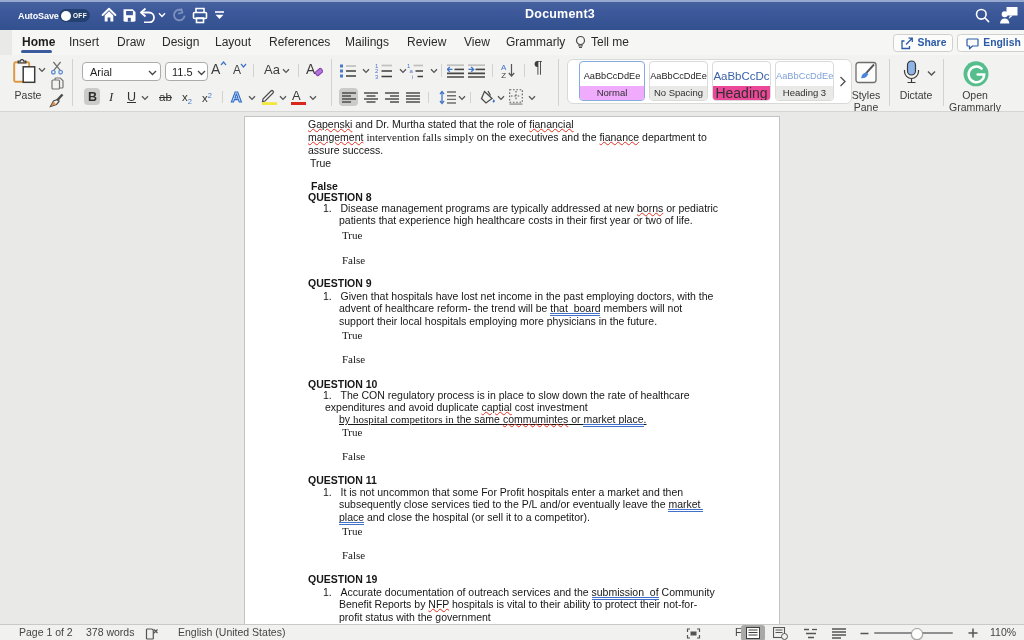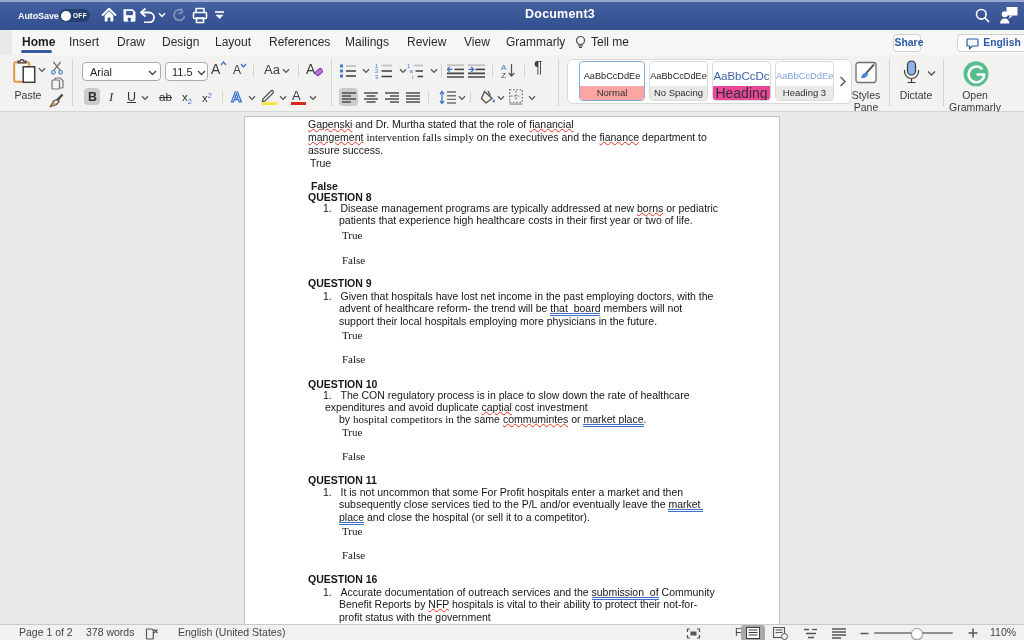--- a/index.html
+++ b/index.html
@@ -107,21 +107,21 @@
     <div class="tab" style="left:257px;">References</div>
     <div class="tab" style="left:333px;">Mailings</div>
     <div class="tab" style="left:395px;">Review</div>
     <div class="tab" style="left:452px;">View</div>
     <div class="tab" style="left:494px;">Grammarly</div>
     <div class="tab" style="left:579px;">Tell me</div>
     <svg class="abs" style="left:562px;top:5px;" width="13" height="16" viewBox="0 0 13 16">
       <circle cx="6.5" cy="5.5" r="4" fill="none" stroke="#4c4c4c" stroke-width="1.2"></circle>
       <path d="M5 9.5 V11 h3 V9.5 M5 12.5 h3" fill="none" stroke="#4c4c4c" stroke-width="1.2"></path>
     </svg>
-    <div class="topbtn" style="left:881px;width:28px;">
+    <div class="topbtn" style="left:881px;width:60px;">
       <svg width="14" height="13" viewBox="0 0 14 13" style="margin-top:1px;">
         <path d="M4.5 4 H2 V11.5 H9.5 V9" fill="none" stroke="#2c5aa8" stroke-width="1.3"></path>
         <path d="M6 7.5 L12 1.5 M8.5 1.2 H12.3 V5" fill="none" stroke="#2c5aa8" stroke-width="1.3"></path>
       </svg>
       <span>Share</span>
     </div>
     <div class="topbtn" style="left:945px;width:73px;">
       <svg width="13" height="13" viewBox="0 0 13 13" style="margin-top:1px;">
         <path d="M1.8 2 h9.4 a0.8 0.8 0 0 1 0.8 0.8 v5.4 a0.8 0.8 0 0 1 -0.8 0.8 H6.5 L3.5 11.8 V9 H1.8 a0.8 0.8 0 0 1 -0.8 -0.8 V2.8 a0.8 0.8 0 0 1 0.8-0.8 Z" fill="none" stroke="#2c5aa8" stroke-width="1.2" stroke-linejoin="round"></path>
       </svg>
@@ -305,21 +305,21 @@
       <rect x="0.5" y="14.2" width="13" height="1.8" fill="#ababa9"></rect>
     </svg>
     <svg class="abs" style="left:528px;top:40px;" width="8" height="6" viewBox="0 0 8 6">
         <path d="M1 1.2 L4 4.4 L7 1.2" fill="none" stroke="#555" stroke-width="1.3"></path>
       </svg>
     <div class="rdiv" style="left:558px;top:4px;height:47px;"></div>
 
     <div class="abs" style="left:567px;top:4px;width:285px;height:45px;background:#fff;border:1px solid #d9d9d7;border-radius:6px;box-sizing:border-box;"></div>
     <div class="abs" style="left:579px;top:6px;width:66px;height:40px;border:1.5px solid #86abdc;border-radius:4px;box-sizing:border-box;background:#fff;overflow:hidden;">
       <div style="position:absolute;left:0;top:9px;width:100%;text-align:center;font-size:9.2px;color:#1c1c1c;">AaBbCcDdEe</div>
-      <div style="position:absolute;left:0;bottom:0;width:100%;height:14px;background:#fca5a5;font-size:9.5px;color:#2f2f2f;text-align:center;line-height:14px;">Normal</div>
+      <div style="position:absolute;left:0;bottom:0;width:100%;height:14px;background:#f0abfc;font-size:9.5px;color:#2f2f2f;text-align:center;line-height:14px;">Normal</div>
     </div>
     <div class="abs" style="left:649px;top:6px;width:59px;height:40px;border:1px solid #dadad8;border-radius:4px;box-sizing:border-box;background:#fff;overflow:hidden;">
       <div style="position:absolute;left:0;top:9px;width:100%;text-align:center;font-size:9.2px;color:#1c1c1c;">AaBbCcDdEe</div>
       <div style="position:absolute;left:0;bottom:0;width:100%;height:14px;background:#e9e9e8;font-size:9.5px;color:#2f2f2f;text-align:center;line-height:14px;">No Spacing</div>
     </div>
     <div class="abs" style="left:712px;top:6px;width:59px;height:40px;border:1px solid #dadad8;border-radius:4px;box-sizing:border-box;background:#fff;overflow:hidden;">
       <div style="position:absolute;left:0;top:7.5px;width:100%;text-align:center;font-size:11.5px;color:#3a62a8;">AaBbCcDc</div>
       <div style="position:absolute;left:0;bottom:0;width:100%;height:14px;background:#ec4899;font-size:14px;color:#2f2f2f;text-align:center;line-height:14px;">Heading 1</div>
     </div>
     <div class="abs" style="left:775px;top:6px;width:59px;height:40px;border:1px solid #dadad8;border-radius:4px;box-sizing:border-box;background:#fff;overflow:hidden;">
@@ -369,30 +369,30 @@
       <div class="dl ser" style="left:97px;top:137px;">False</div>
       <div class="dl" style="left:63px;top:160px;"><b>QUESTION 9</b></div>
       <div class="dl" style="left:78px;top:173px;">1.&nbsp;&nbsp;&nbsp;Given that hospitals have lost net income in the past employing doctors, with the</div>
       <div class="dl" style="left:94px;top:185px;">advent of healthcare reform- the trend will be <span class="gr">that&nbsp; board</span> members will not</div>
       <div class="dl" style="left:94px;top:198px;">support their local hospitals employing more physicians in the future.</div>
       <div class="dl ser" style="left:97px;top:212px;">True</div>
       <div class="dl ser" style="left:97px;top:236px;">False</div>
       <div class="dl" style="left:63px;top:261px;"><b>QUESTION 10</b></div>
       <div class="dl" style="left:78px;top:272px;">1.&nbsp;&nbsp;&nbsp;The CON regulatory process is in place to slow down the rate of healthcare</div>
       <div class="dl" style="left:80px;top:284px;">expenditures and avoid duplicate <span class="sp1">captial</span> cost investment</div>
-      <div class="dl" style="left:94px;top:296px;">by <span class="ser">hospital competitors in</span> the same <span class="sp1">commumintes</span> or <span class="gr">market place</span>.</div>
+      <div class="dl" style="left:94px;top:296px;text-decoration:underline;">by <span class="ser">hospital competitors in</span> the same <span class="sp1">commumintes</span> or <span class="gr">market place</span>.</div>
       <div class="dl ser" style="left:97px;top:309px;">True</div>
       <div class="dl ser" style="left:97px;top:333px;">False</div>
       <div class="dl" style="left:63px;top:357px;"><b>QUESTION 11</b></div>
       <div class="dl" style="left:78px;top:369px;">1.&nbsp;&nbsp;&nbsp;It is not uncommon that some For Profit hospitals enter a market and then</div>
       <div class="dl" style="left:94px;top:381px;">subsequently close services tied to the P/L and/or eventually leave the <span class="gr">market&nbsp;</span></div>
       <div class="dl" style="left:94px;top:394px;"><span class="gr">place</span> and close the hospital (or sell it to a competitor).</div>
       <div class="dl ser" style="left:97px;top:408px;">True</div>
       <div class="dl ser" style="left:97px;top:432px;">False</div>
-      <div class="dl" style="left:63px;top:456px;"><b>QUESTION 16</b></div>
+      <div class="dl" style="left:63px;top:456px;"><b>QUESTION 19</b></div>
       <div class="dl" style="left:78px;top:469px;">1.&nbsp;&nbsp;&nbsp;Accurate documentation of outreach services and the <span class="gr">submission&nbsp; of</span> Community</div>
       <div class="dl" style="left:94px;top:481px;">Benefit Reports by <span class="sp1">NFP</span> hospitals is vital to their ability to protect their not-for-</div>
       <div class="dl" style="left:94px;top:494px;">profit status with the government</div>
     </div>
   </div>
   <div id="statusbar">
     <div class="st" style="left:19px;">Page 1 of 2</div>
     <div class="st" style="left:86px;">378 words</div>
     <div class="st" style="left:178px;">English (United States)</div>
     <div class="st" style="left:706px;padding-left:29px;">Focus</div>

